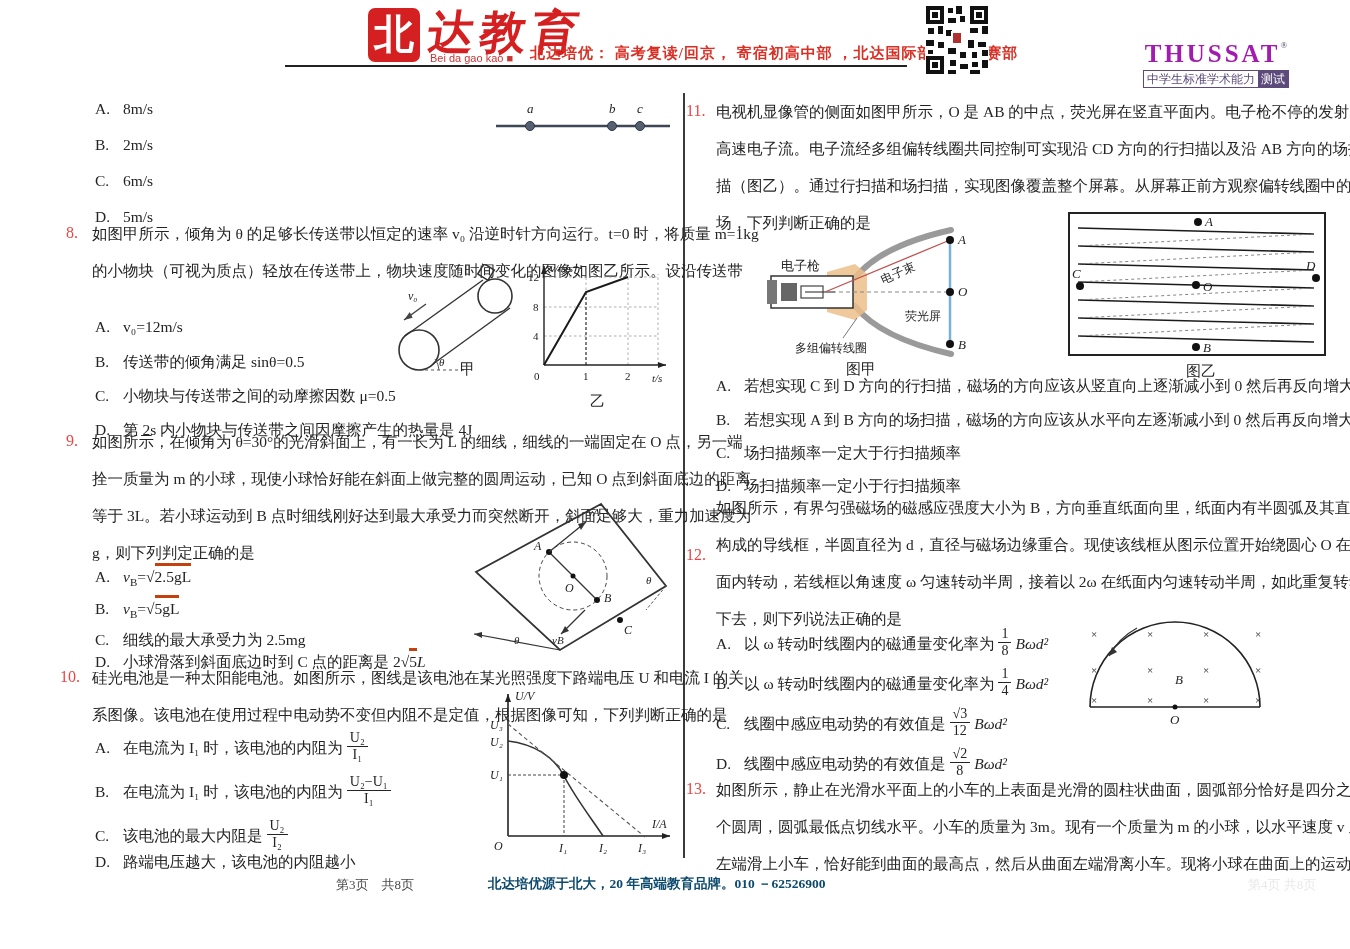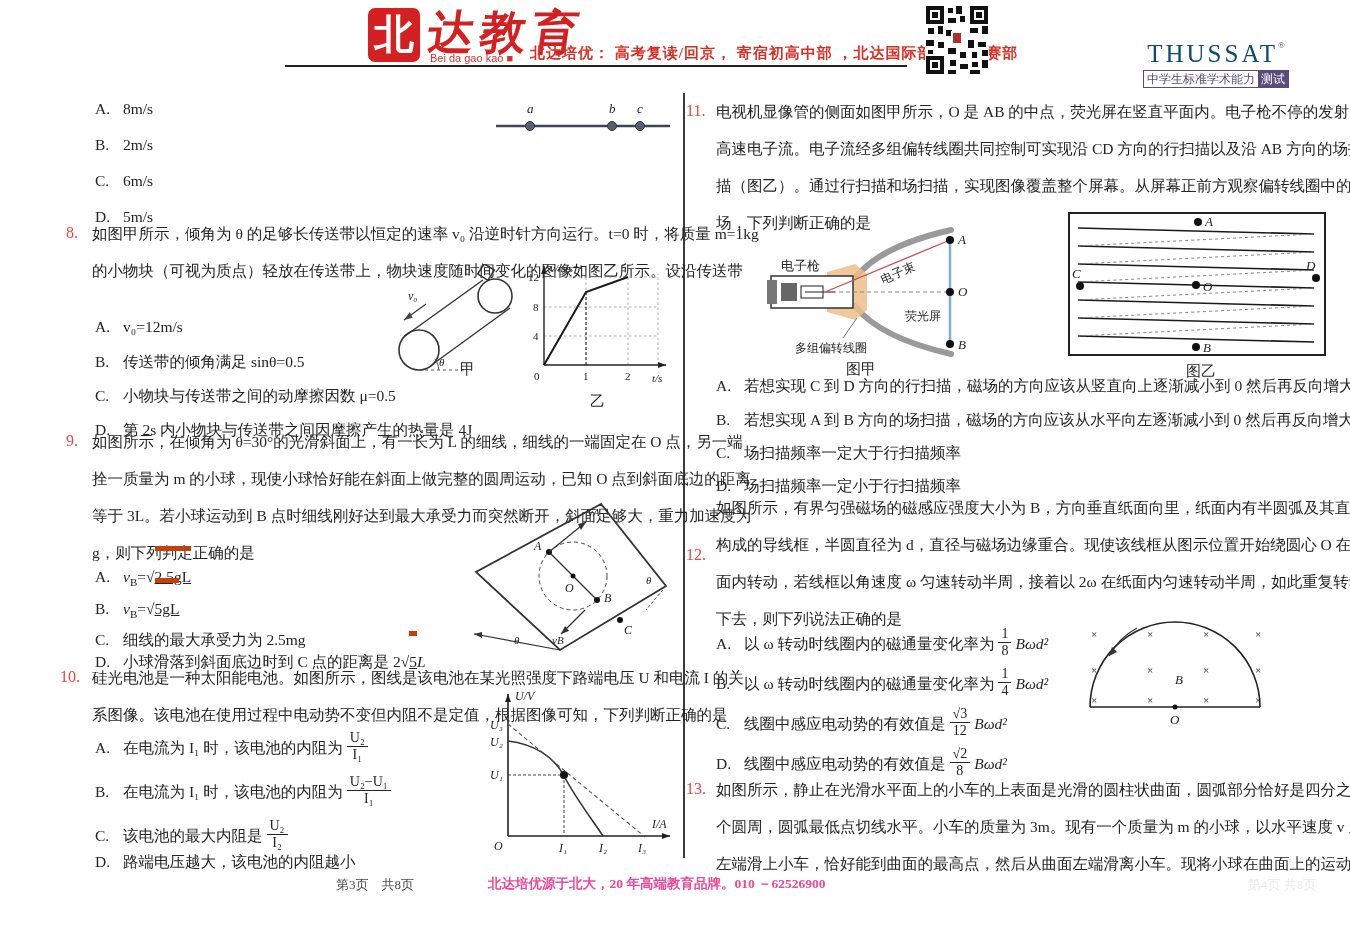--- a/index.html
+++ b/index.html
@@ -8,45 +8,45 @@
   .abs{position:absolute;}
   
   .seal{position:absolute;left:368px;top:8px;width:52px;height:54px;background:#d42020;border-radius:7px;
         color:#fff;font-weight:bold;font-size:40px;text-align:center;line-height:54px;}
   .logoname{position:absolute;left:428px;top:2px;font-size:46px;font-weight:bold;color:#d42020;
             transform:skewX(-8deg);letter-spacing:6px;}
   .logosub{position:absolute;left:430px;top:52px;font-size:11px;color:#c33;font-family:"Liberation Sans",sans-serif;}
   .tagline{position:absolute;left:530px;top:44px;font-size:15px;font-weight:bold;color:#d93025;letter-spacing:1px;}
   .hline{position:absolute;left:285px;top:65px;width:622px;height:2px;background:#222;}
   .thussat{position:absolute;left:1136px;top:40px;width:160px;text-align:center;}
-  .thussat .tname{font-size:25px;letter-spacing:3px;color:#0c4a6e;font-weight:normal;}
+  .thussat .tname{font-size:25px;letter-spacing:3px;color:#a21caf;font-weight:bold;}
   .thussat .treg{font-size:9px;vertical-align:top;color:#4e4069;}
   .tsub{display:inline-block;margin-top:2px;border:1px solid #5b4a7a;font-size:12px;color:#5b4a7a;
         line-height:16px;padding-left:3px;}
   .tbadge{display:inline-block;background:#5b4a7a;color:#fff;padding:0 3px;margin-left:3px;}
   
   .divider{position:absolute;left:683px;top:93px;width:2px;height:765px;background:#3a3a3a;}
   
   .qnum{position:absolute;font-size:16px;color:#ef4444;}
   .q{position:absolute;font-size:15.5px;line-height:37px;color:#242424;}
   .q .ln{white-space:nowrap;display:block;}
   .opt{position:absolute;font-size:15.5px;white-space:nowrap;color:#242424;}
   .lab{display:inline-block;min-width:28px;}
   .frac{display:inline-block;vertical-align:-38%;text-align:center;line-height:1.15;font-size:14px;margin:0 4px;}
   .frac .fn{display:block;padding:0 3px;border-bottom:1px solid #242424;}
   .frac .fd{display:block;}
   .sqrt{white-space:nowrap;}
-  .sqrt .rd{border-top:5px solid #c2410c;padding-top:17px;text-decoration:underline;}
+  .sqrt .rd{border-top:3px solid #c2410c;padding-top:2px;}
   sub{font-size:11px;}
   .cap{position:absolute;font-size:15px;color:#242424;}
   svg text{font-family:"Liberation Serif","DejaVu Serif",serif;fill:#242424;}
   svg .it{font-style:italic;}
   
   .f-left{position:absolute;left:320px;top:876px;font-size:13px;color:#4a4a4a;margin-left:16px;}
-  .f-center{position:absolute;left:488px;top:875px;font-size:13.5px;font-weight:bold;color:#ec4899;}
+  .f-center{position:absolute;left:488px;top:875px;font-size:13.5px;font-weight:bold;color:#0c4a6e;}
   .f-right{position:absolute;left:1248px;top:876px;font-size:13px;color:#e9e9e9;}
 </style>
 </head>
 <body>
 
 <div class="page">
 
   <div class="seal">北</div>
   <div class="logoname">达教育</div>
   <div class="logosub">Bei da gao kao ■</div>

